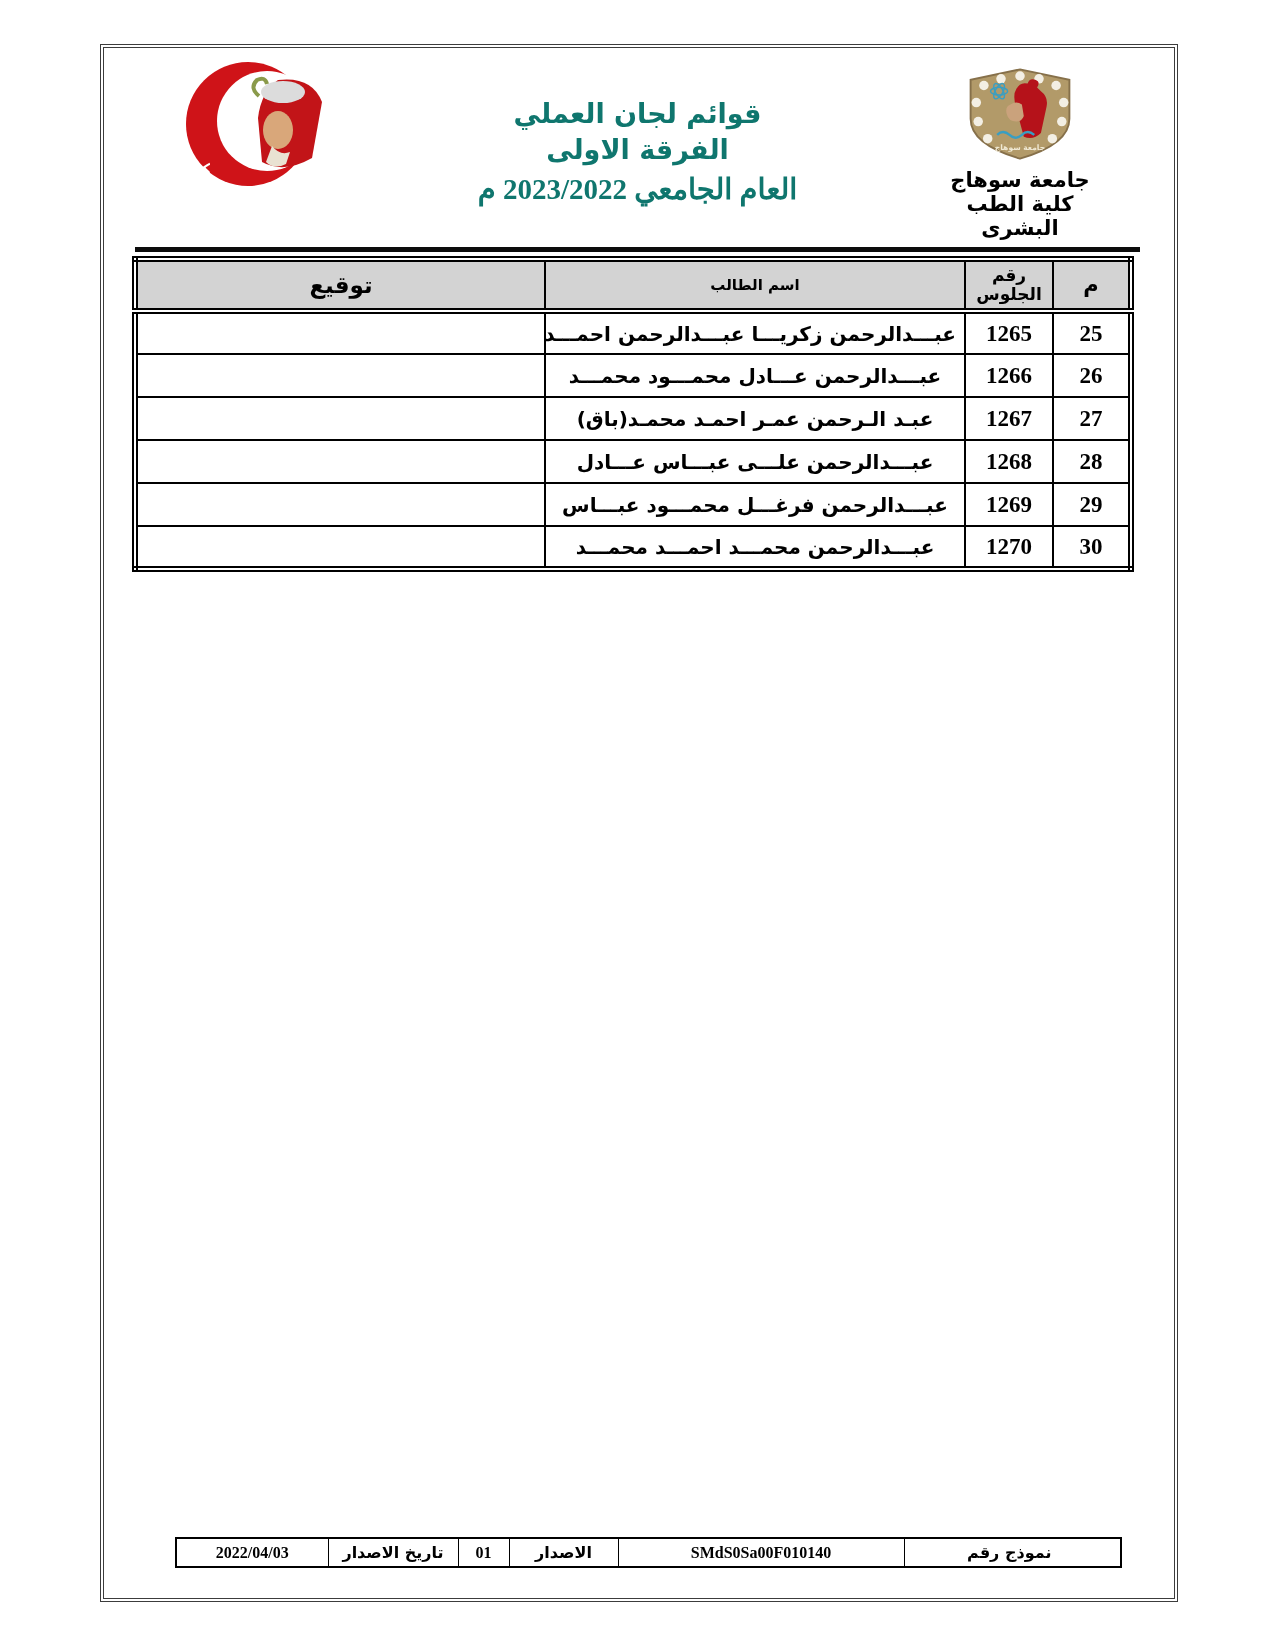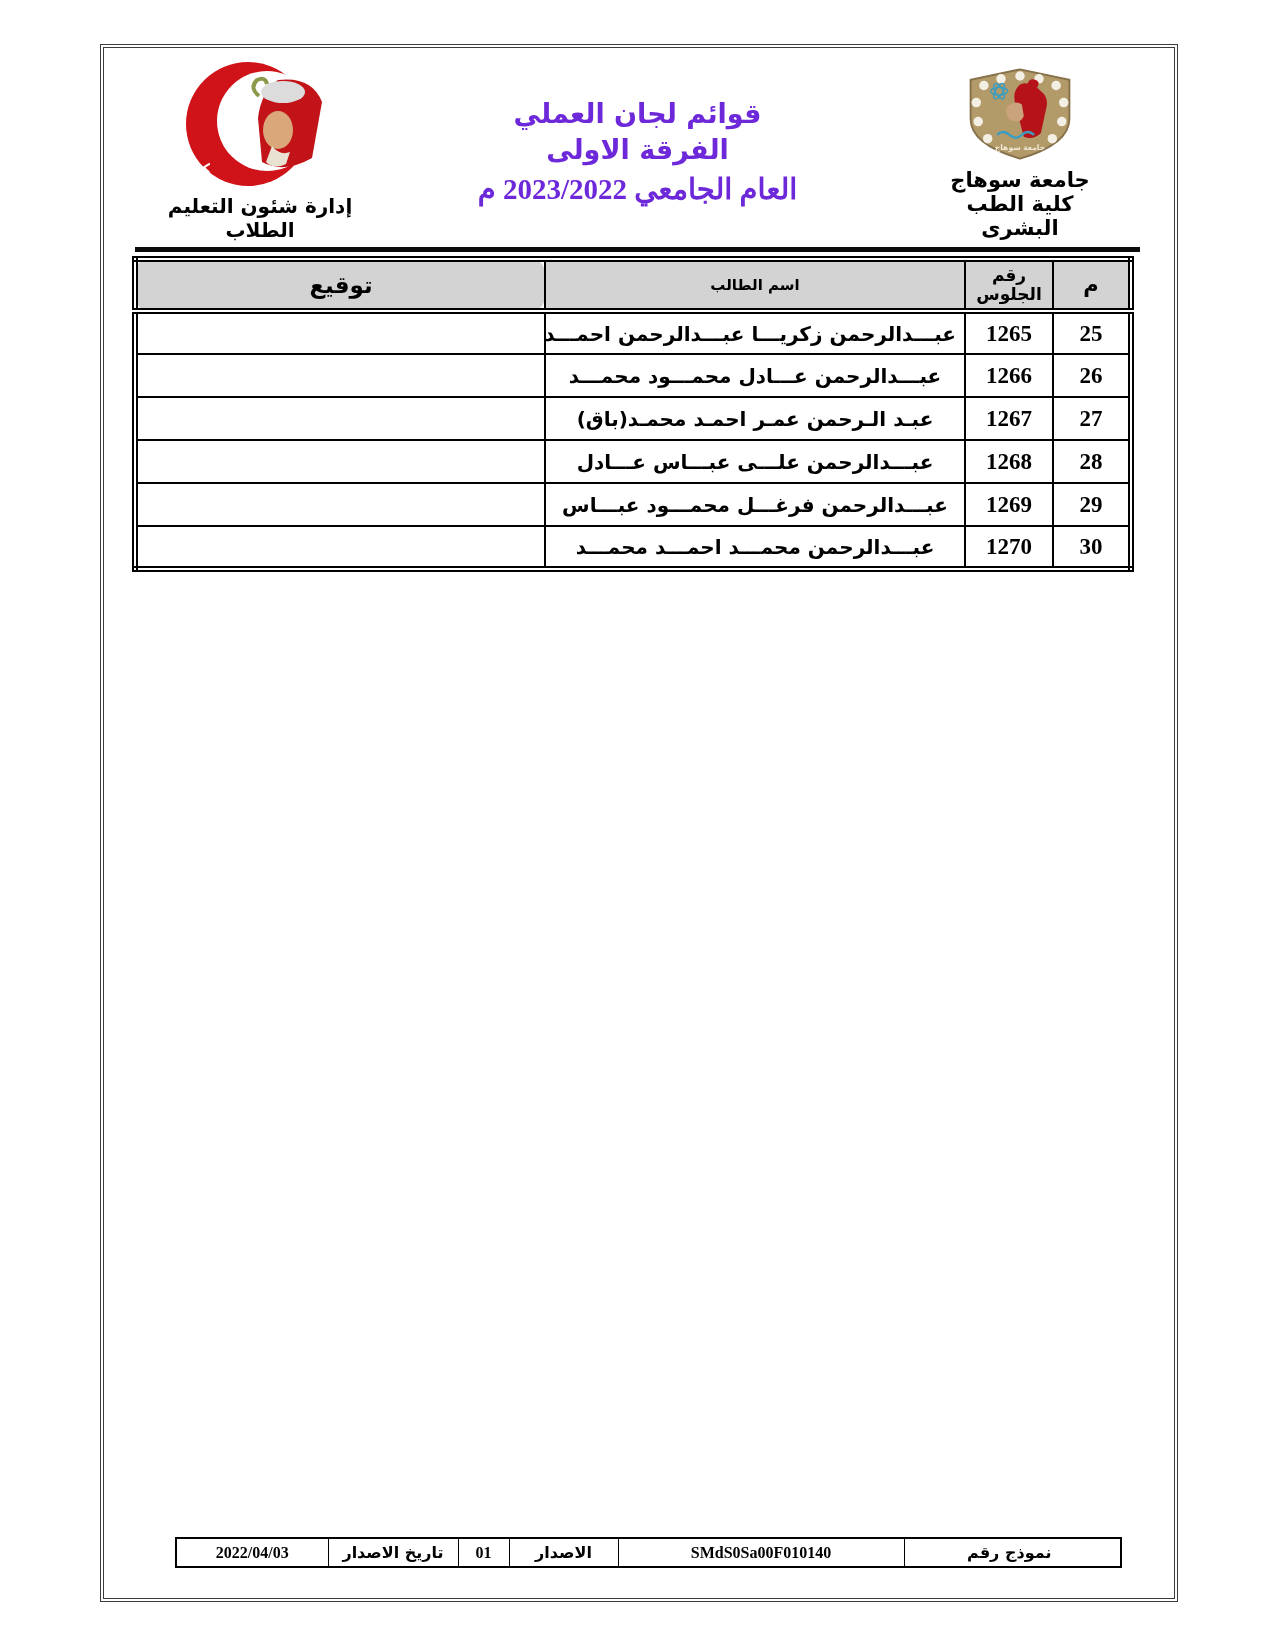--- a/index.html
+++ b/index.html
@@ -5,21 +5,21 @@
   * { margin:0; padding:0; box-sizing:border-box; }
   html,body { width:1275px; height:1650px; background:#ffffff; font-family:"DejaVu Sans", sans-serif; }
   .page { position:relative; width:1275px; height:1650px; background:#fff; overflow:hidden; }
 
   
   .frame { position:absolute; left:100px; top:44px; width:1078px; height:1558px;
            border:4px double #3c3c3c; }
 
   
   .hdr-center { position:absolute; left:420px; top:96px; width:435px; text-align:center;
-                direction:rtl; font-weight:bold; color:#6d28d9; }
+                direction:rtl; font-weight:bold; color:#0f766e; }
   .hdr-center .t1 { font-size:27px; line-height:36px; }
   .hdr-center .t2 { font-size:27px; line-height:36px; }
   .hdr-center .t3 { font-size:29px; line-height:42px; font-family:"Liberation Serif", serif; font-weight:bold; }
 
   .hdr-right { position:absolute; left:930px; top:66px; width:180px; text-align:center; direction:rtl; }
   .hdr-right .caption { font-weight:bold; font-size:21px; line-height:24px; color:#000; }
   .hdr-right svg { display:block; margin:0 auto 6px auto; }
 
   .hdr-left { position:absolute; left:140px; top:58px; width:240px; text-align:center; direction:rtl; }
   .hdr-left svg { display:block; margin:0 auto; }
@@ -27,21 +27,21 @@
 
   .top-rule { position:absolute; left:135px; top:247px; width:1005px; height:5px; background:#0c0c0c; }
 
   
   table.main { position:absolute; left:132px; top:256px; width:996px;
                border-collapse:collapse; direction:rtl; table-layout:fixed;
                border:6px double #000; }
   table.main th, table.main td { border:2px solid #000; overflow:hidden; }
   table.main thead th { background:#d3d3d3; height:52px; font-weight:bold; color:#000;
                         border-bottom:6px double #000; text-align:center; vertical-align:middle; }
-  th.h-sig  { font-size:23px;border-radius:14px; }
+  th.h-sig  { font-size:23px; }
   th.h-name { font-size:15px; }
   th.h-seat { font-size:17px; line-height:19px; }
   th.h-m    { font-size:21px; }
   table.main td { height:43px; vertical-align:middle; }
   td.c-name { font-weight:bold; font-size:20px; text-align:center; padding:0 8px;
               font-family:"DejaVu Sans", sans-serif; white-space:nowrap; }
   td.c-num  { font-family:"Liberation Serif", serif; font-weight:bold; font-size:23px; text-align:center; }
   td.c-sig  { background:#fff; }
 
   
@@ -66,21 +66,20 @@
       <circle cx="88" cy="66" r="62" fill="#cf1318"></circle>
       <circle cx="107" cy="63" r="50" fill="#ffffff"></circle>
       <path d="M118,22 Q152,18 162,44 L152,100 Q124,116 102,104 L98,60 Q101,34 118,22 Z" fill="#c21418"></path>
       <ellipse cx="123" cy="34" rx="22" ry="11" fill="#dcdcdc"></ellipse>
       <path d="M99,38 q-10,-8 -2,-16 q8,-4 10,4" fill="none" stroke="#8a9a4a" stroke-width="4"></path>
       <ellipse cx="118" cy="72" rx="15" ry="19" fill="#d9a77a"></ellipse>
       <path d="M112,88 q8,10 18,6 l-4,12 q-12,6 -20,-2 Z" fill="#e9e2d2"></path>
       <text x="30" y="38" font-size="15" font-weight="bold" fill="#ffffff" transform="rotate(-33 30 38)">جامعة سوهاج</text>
       <text x="52" y="116" font-size="15" font-weight="bold" fill="#ffffff" transform="rotate(-12 52 116)">كلية الطب</text>
     </svg>
-    <div class="caption">إدارة شئون التعليم الطلاب</div>
   </div>
 
   <div class="hdr-center">
     <div class="t1">قوائم لجان العملي</div>
     <div class="t2">الفرقة الاولى</div>
     <div class="t3">العام الجامعي 2023/2022 م</div>
   </div>
 
   <div class="hdr-right">
     <svg width="114" height="96" viewBox="0 0 120 100">

